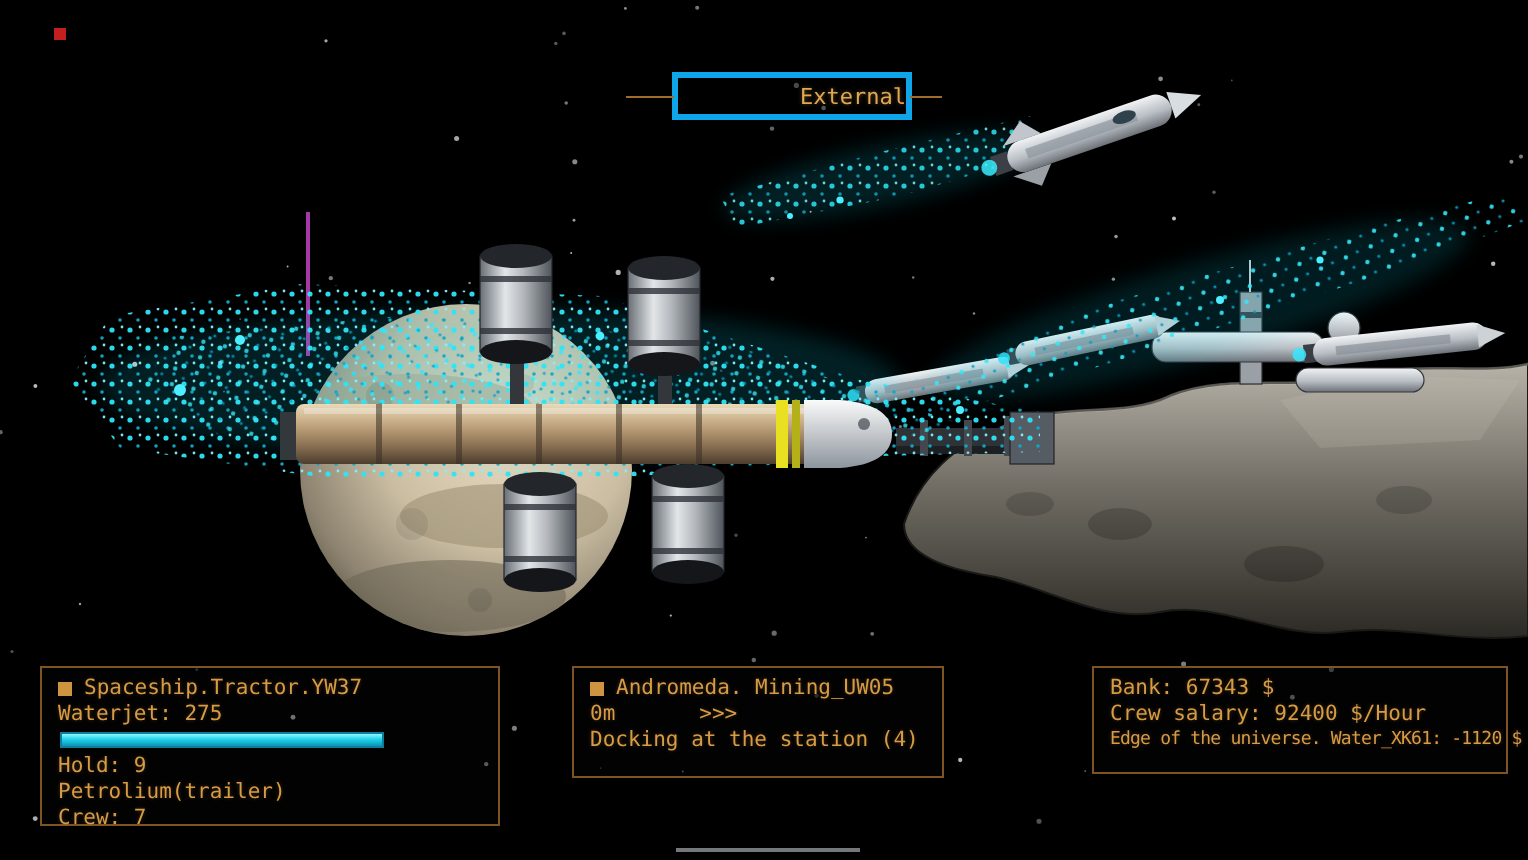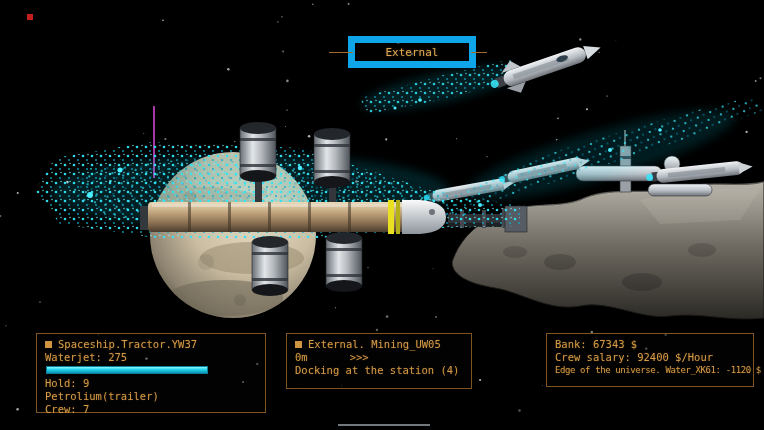--- a/index.html
+++ b/index.html
@@ -15,23 +15,23 @@
   }
   .panel-row { line-height:13px; white-space:nowrap; }
   .title-row { display:flex; align-items:center; }
   .bullet { display:inline-block; width:7px; height:7px; background:#cf9440; margin-right:6px; flex:0 0 auto; }
   .bar { height:6px; width:160px; border:1px solid #0e7e9a; background:#04181d; margin:2px 0 3px 1px; }
   .bar i { display:block; height:100%; background:linear-gradient(180deg,#8ef6ff,#1fd2ea 45%,#0b93b5); }
   .arrows { margin-left:42px; }
   .tight { font-size:9px; letter-spacing:-0.4px; }
 
   #external-label {
-    position:absolute; left:348px; top:36px; width:114px; height:18px;
-    border:7px solid #0ea5e9; color:#e0a850; font-size:11px;
-    display:flex; align-items:center; justify-content:center;
+    position:absolute; left:336px; top:36px; width:114px; height:18px;
+    border:3px solid #0ea5e9; color:#e0a850; font-size:11px;
+    display:flex; align-items:center; justify-content:flex-end;
     text-shadow:0 0 2px rgba(224,168,80,.4); background:rgba(0,0,0,.35);
   }
   #external-label::before {
     content:""; position:absolute; left:-26px; top:50%; width:24px; height:1px; background:#a06c28;
   }
   #external-label::after {
     content:""; position:absolute; right:-18px; top:50%; width:16px; height:1px; background:#a06c28;
   }
 
   #rec-dot { position:absolute; left:27px; top:14px; width:6px; height:6px; background:#c41f1f; }
@@ -318,38 +318,38 @@
     </g>
   </svg>
   </div>
 
   <div id="rec-dot"></div>
 
   <div id="external-label">
     <span>External</span>
   </div>
 
-  <div class="panel" style="left:36px; top:333px; width:212px; height:70px;">
+  <div class="panel" style="left:20px; top:333px; width:212px; height:70px;">
     <div class="panel-row title-row">
       <span class="bullet"></span>
       <span>Spaceship.Tractor.YW37</span>
     </div>
     <div class="panel-row">Waterjet: 275</div>
     <div class="bar">
         <i style="width:100%"></i>
       </div>
     <div class="panel-row">Hold: 9</div>
     <div class="panel-row">Petrolium(trailer)</div>
     <div class="panel-row">Crew: 7</div>
   </div>
 
   <div class="panel" style="left:286px; top:333px; width:168px; height:46px;">
     <div class="panel-row title-row">
       <span class="bullet"></span>
-      <span>External. Mining_UW05</span>
+      <span>Andromeda. Mining_UW05</span>
     </div>
     <div class="panel-row">
       <span>0m</span><span class="arrows">&gt;&gt;&gt;</span>
     </div>
     <div class="panel-row">Docking at the station (4)</div>
   </div>
 
   <div class="panel" style="left:546px; top:333px; width:190px; height:44px;">
     <div class="panel-row">Bank: 67343 $</div>
     <div class="panel-row">Crew salary: 92400 $/Hour</div>

